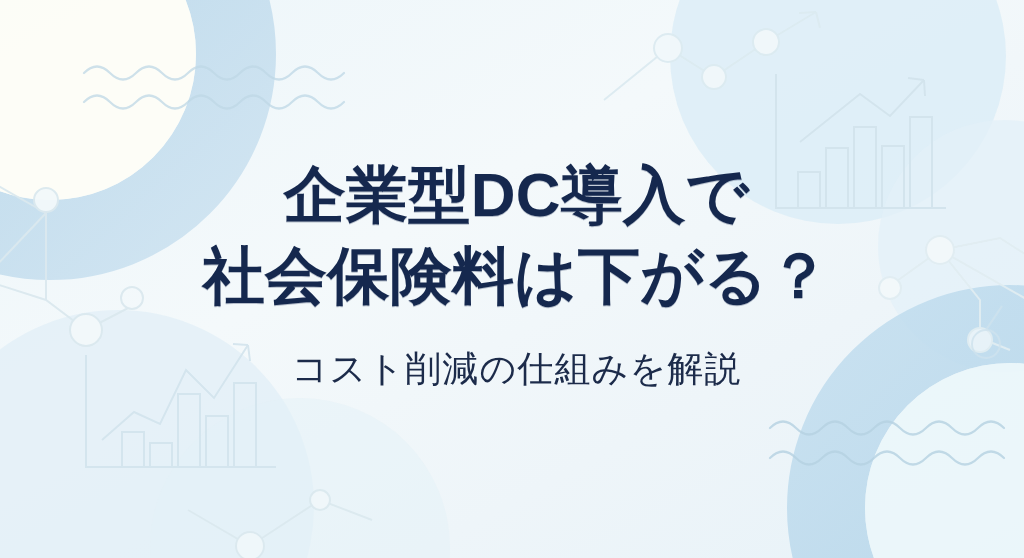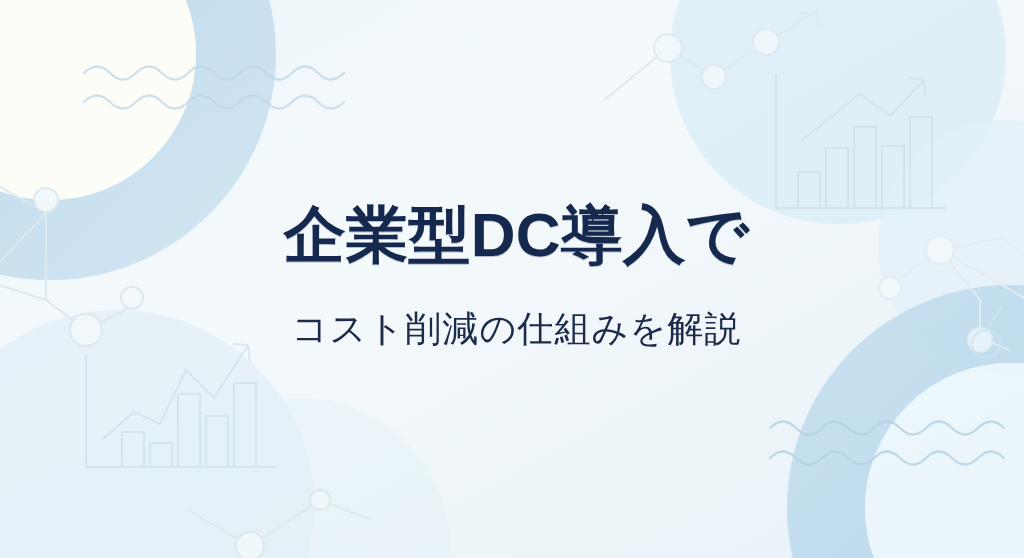--- a/index.html
+++ b/index.html
@@ -186,17 +186,18 @@
       <g stroke="#cfe3ee" stroke-width="2" fill="none" opacity="0.8">
         <circle cx="986" cy="344" r="14" fill="none"></circle>
         <path d="M986 330 L1002 306"></path>
       </g>
     </g>
   </svg>
 
   <div id="content">
     <div class="title-block">
       <span class="title-line">企業型DC導入で</span>
+      <span class="title-line">社会保険料は下がる？</span>
     </div>
     <span class="subtitle">コスト削減の仕組みを解説</span>
   </div>
 
 </div>
 
 </body></html>

